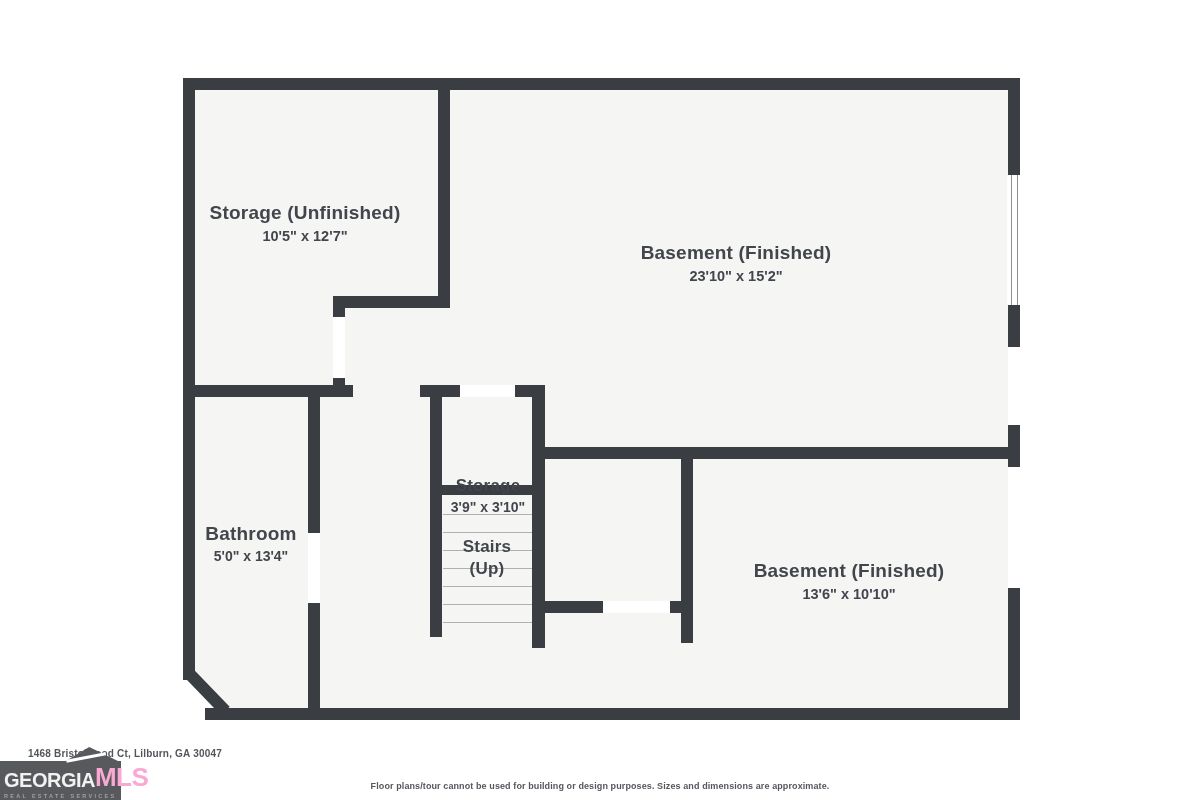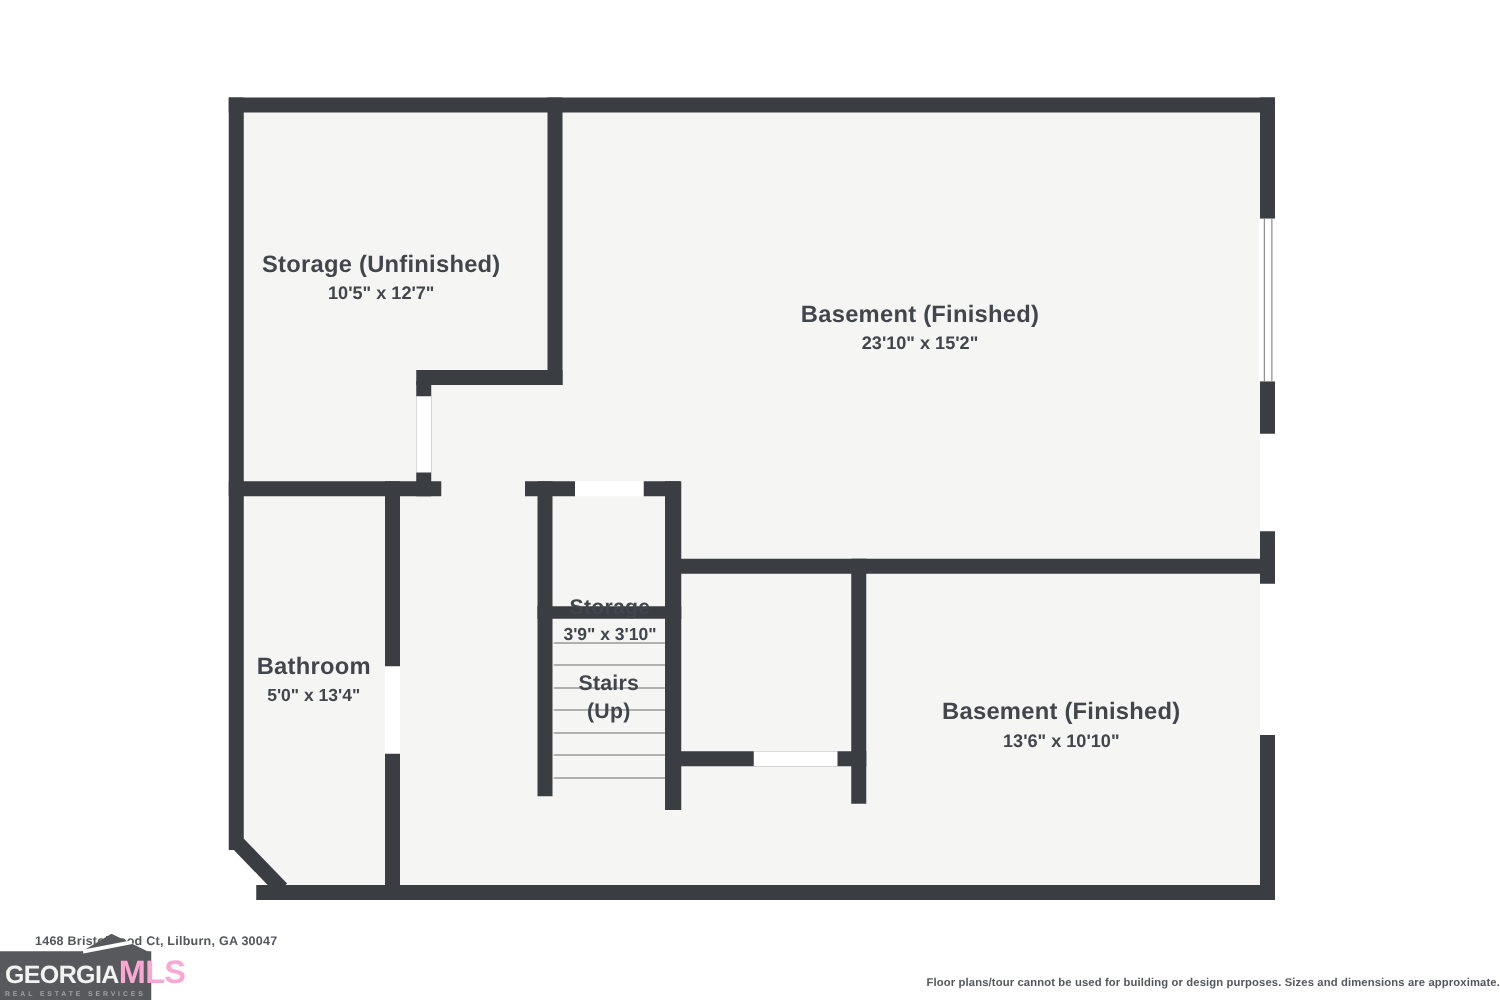--- a/index.html
+++ b/index.html
@@ -39,21 +39,21 @@
   .tagline{font-size:5.5px;font-weight:700;color:#a0a1a4;letter-spacing:2.3px;margin-top:3px;white-space:nowrap;}
   .mountain{
     position:absolute;left:64px;top:747px;width:56px;height:15px;z-index:3;
     background:var(--logo,#58595c);clip-path:polygon(45% 0,100% 100%,0 100%);
   }
   .mountain-swoosh{
     position:absolute;left:66px;top:756px;width:40px;height:2.5px;background:#ffffff;
     transform:rotate(-11deg);z-index:4;
   }
   .disclaimer{
-    position:absolute;left:0;top:781px;width:1200px;text-align:right;
+    position:absolute;left:0;top:781px;width:1200px;text-align:center;
     font-size:9px;font-weight:700;color:#54575c;letter-spacing:.1px;
   }
 </style>
 </head>
 <body>
 
 <div id="canvas">
 
   <div class="floor" style="left:190px;top:84px;width:818px;height:630px;"></div>
 

